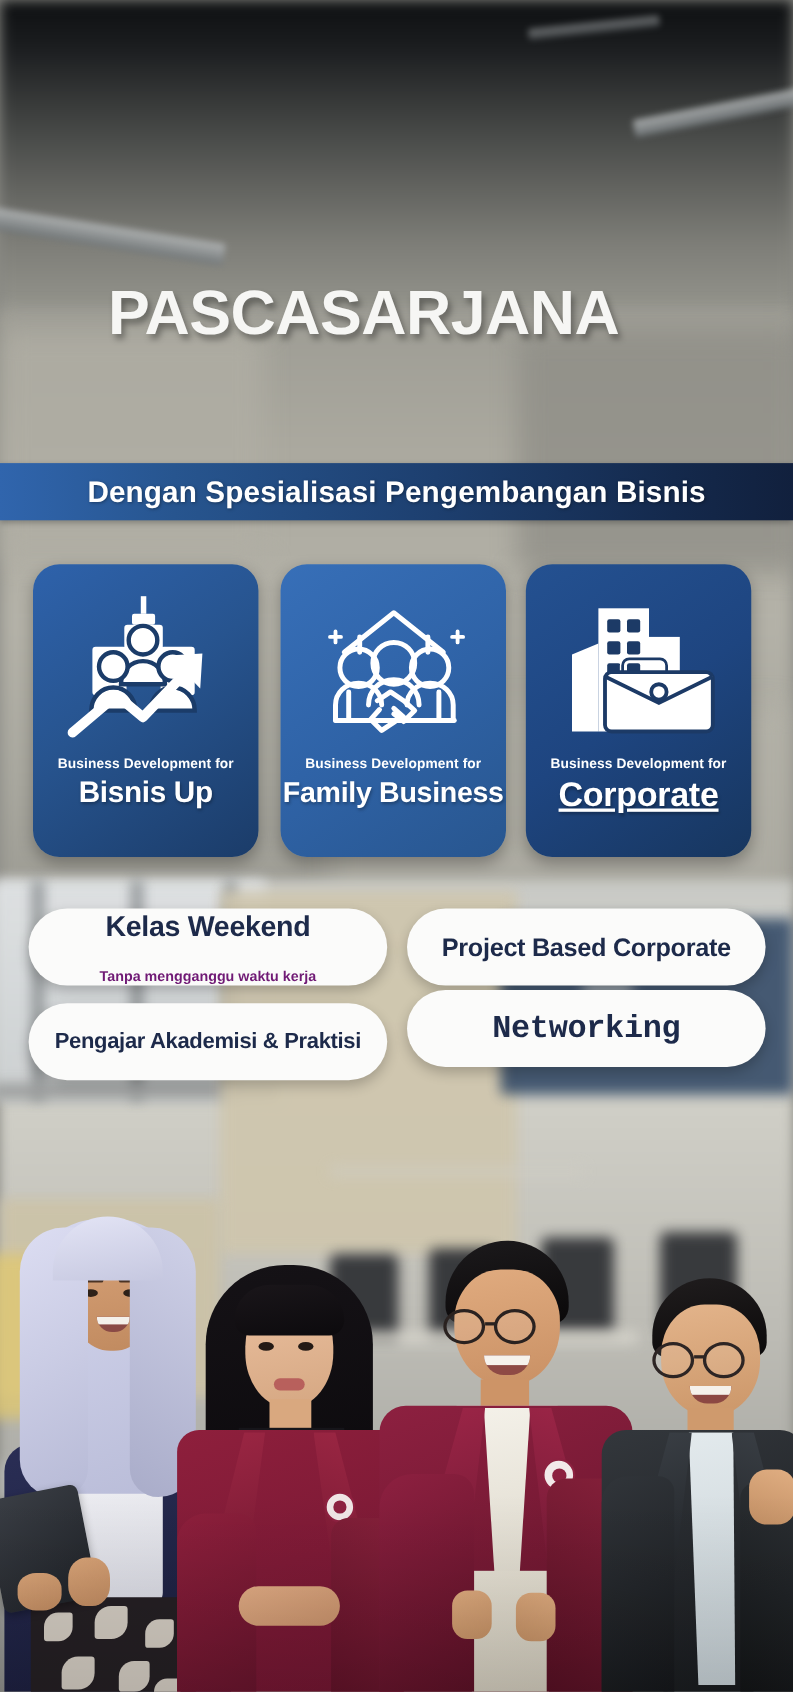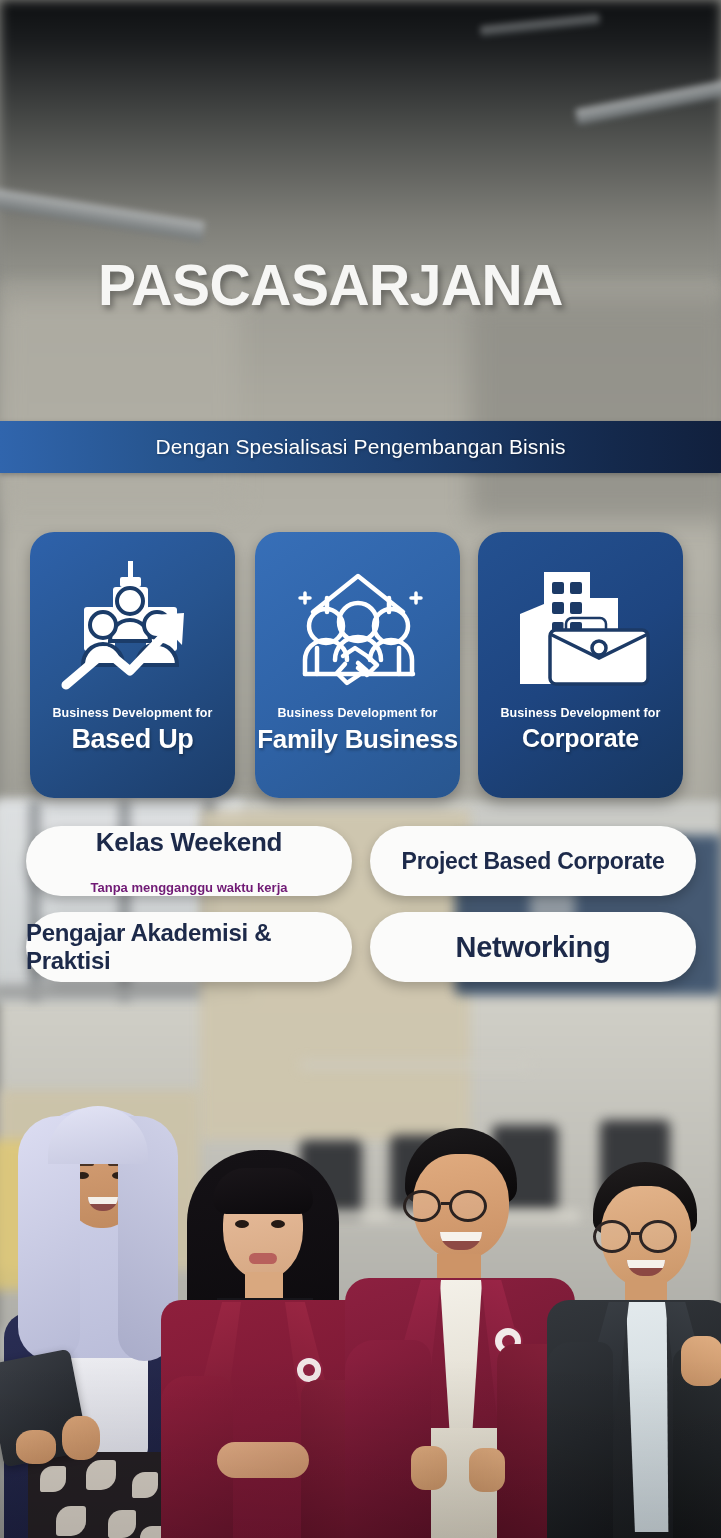--- a/index.html
+++ b/index.html
@@ -84,26 +84,26 @@
 
   
   .band{
     position:absolute; left:0; top:421px; width:721px; height:52px; z-index:20;
     background:linear-gradient(90deg,#2f62a8 0%, #2a5897 18%, #214madd 0%);
     background:linear-gradient(90deg,#3065ad 0%, #27558f 22%, #1d3f6f 55%, #14294c 85%, #11203d 100%);
     display:flex; align-items:center; justify-content:center;
     box-shadow:0 2px 5px rgba(0,0,0,.25);
   }
   .band span{
-    color:#fff; font-size:21px; font-weight:400; letter-spacing:.1px;
+    color:#fff; font-size:27px; font-weight:700; letter-spacing:.1px;
     text-shadow:1px 1px 3px rgba(0,0,0,.35);
   }
 
   
-  .cards{ position:absolute; left:0; top:532px; width:721px; height:270px; z-index:20; }
+  .cards{ position:absolute; left:0; top:513px; width:721px; height:270px; z-index:20; }
   .card{
     position:absolute; top:0; width:205px; height:266px;
     border-radius:24px;
     display:flex; flex-direction:column; align-items:center;
     padding-top:22px;
     box-shadow:0 6px 14px rgba(0,0,0,.28);
   }
   .card-1{ left:30px; background:linear-gradient(145deg,#2e62ab 0%, #27548f 45%, #1b3c69 100%); }
   .card-2{ left:255px; background:linear-gradient(145deg,#376fb8 0%, #2f63a7 50%, #28568f 100%); }
   .card-3{ left:478px; background:linear-gradient(145deg,#245191 0%, #1e4580 50%, #17365f 100%); }
@@ -111,38 +111,38 @@
   .card-ico{ height:150px; display:flex; align-items:center; justify-content:center; }
   .card-sub{
     color:#fff; font-size:12.5px; font-weight:700; letter-spacing:.1px;
     text-align:center; margin-top:2px;
   }
   .card-title{
     color:#fff; font-size:27px; font-weight:800; letter-spacing:-.3px;
     text-align:center; margin-top:4px;
     text-shadow:1px 2px 3px rgba(0,0,0,.3);
   }
-  .card-3 .card-title{ font-size:25px; }
+  .card-3 .card-title{ font-size:31px;text-decoration:underline; }
   .card-2 .card-title{ font-size:26px; }
 
   
   .pills{ position:absolute; left:0; top:826px; width:721px; z-index:20; }
   .pill{
     position:absolute; background:#fbfbfa; border-radius:40px;
     display:flex; flex-direction:column; align-items:center; justify-content:center;
     box-shadow:0 5px 12px rgba(0,0,0,.22);
   }
   .p1{ left:26px;  top:0;  width:326px; height:70px;gap:21px; }
   .p2{ left:370px; top:0;  width:326px; height:70px; }
   .p3{ left:26px;  top:86px; width:326px; height:70px; }
-  .p4{ left:370px; top:86px; width:326px; height:70px; }
+  .p4{ left:370px; top:74px; width:326px; height:70px;font-family:Liberation Mono, monospace; }
   .pill-main{ color:#1d2a4a; font-weight:800; letter-spacing:-.3px; }
   .p1 .pill-main{ font-size:26px; }
   .p2 .pill-main{ font-size:23px; }
-  .p3 .pill-main{ font-size:24px; }
+  .p3 .pill-main{ font-size:20px; }
   .p4 .pill-main{ font-size:29px; }
   .pill-sub{ color:#701a75; font-weight:700; font-size:13px; margin-top:1px; }
 
   
   .people{ position:absolute; left:0; top:1080px; width:721px; height:458px; z-index:25; }
   .person{ position:absolute; }
 
   
   .p-a{ left:0px; top:20px; width:210px; height:438px; }
   .pa-hijab-back{ position:absolute; left:22px; top:8px; width:150px; height:250px;
@@ -357,21 +357,21 @@
         <path d="M25 106c0-12 9-21 20-21s20 9 20 21z" fill="#fff" stroke="#1b3c69" stroke-width="4"></path>
 
         <circle cx="99" cy="66" r="13" fill="#fff" stroke="#1b3c69" stroke-width="4"></circle>
         <path d="M79 106c0-12 9-21 20-21s20 9 20 21z" fill="#fff" stroke="#1b3c69" stroke-width="4"></path>
 
         <path d="M8 126 L48 92 L72 112 L118 64" stroke="#fff" stroke-width="9" stroke-linecap="round" stroke-linejoin="round" fill="none"></path>
         <path d="M95 56 L126 54 L124 86 Z" fill="#fff"></path>
       </svg>
     </div>
     <div class="card-sub">Business Development for</div>
-    <div class="card-title">Based Up</div>
+    <div class="card-title">Bisnis Up</div>
   </div>
 
   <div class="card card-2">
     <div class="card-ico">
       <svg width="150" height="130" viewBox="0 0 150 130" fill="none" stroke="#fff" stroke-width="4.5" stroke-linecap="round" stroke-linejoin="round">
 
         <path d="M30 48 L75 12 L120 48"></path>
         <path d="M44 48 L44 34 M106 48 L106 34"></path>
 
         <path d="M17 34 h10 M22 29 v10" stroke-width="3.5"></path>

